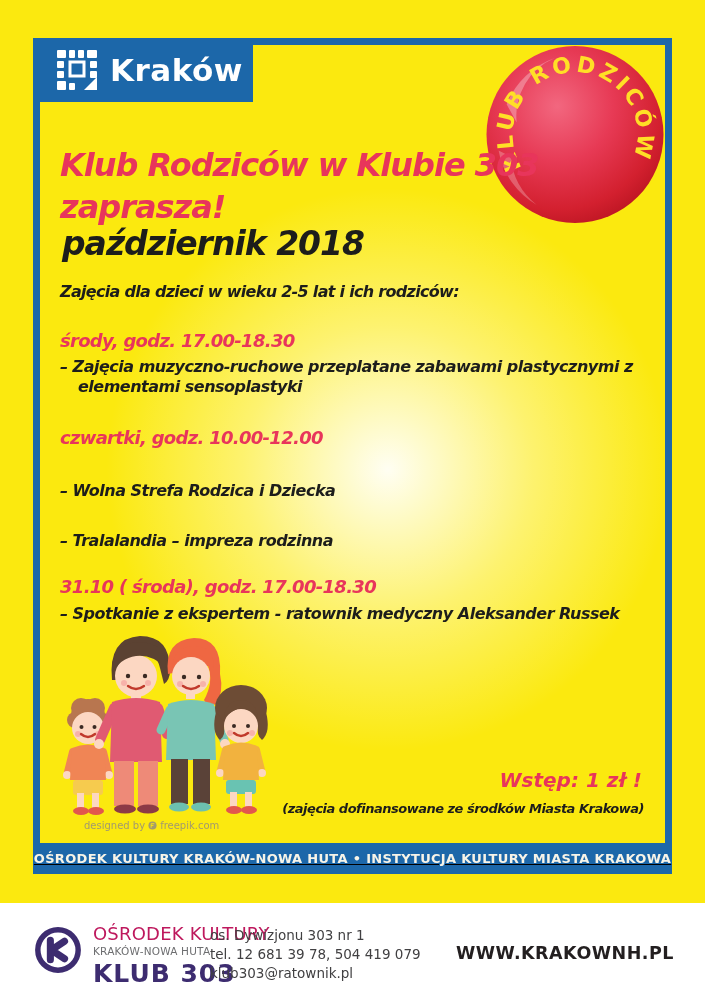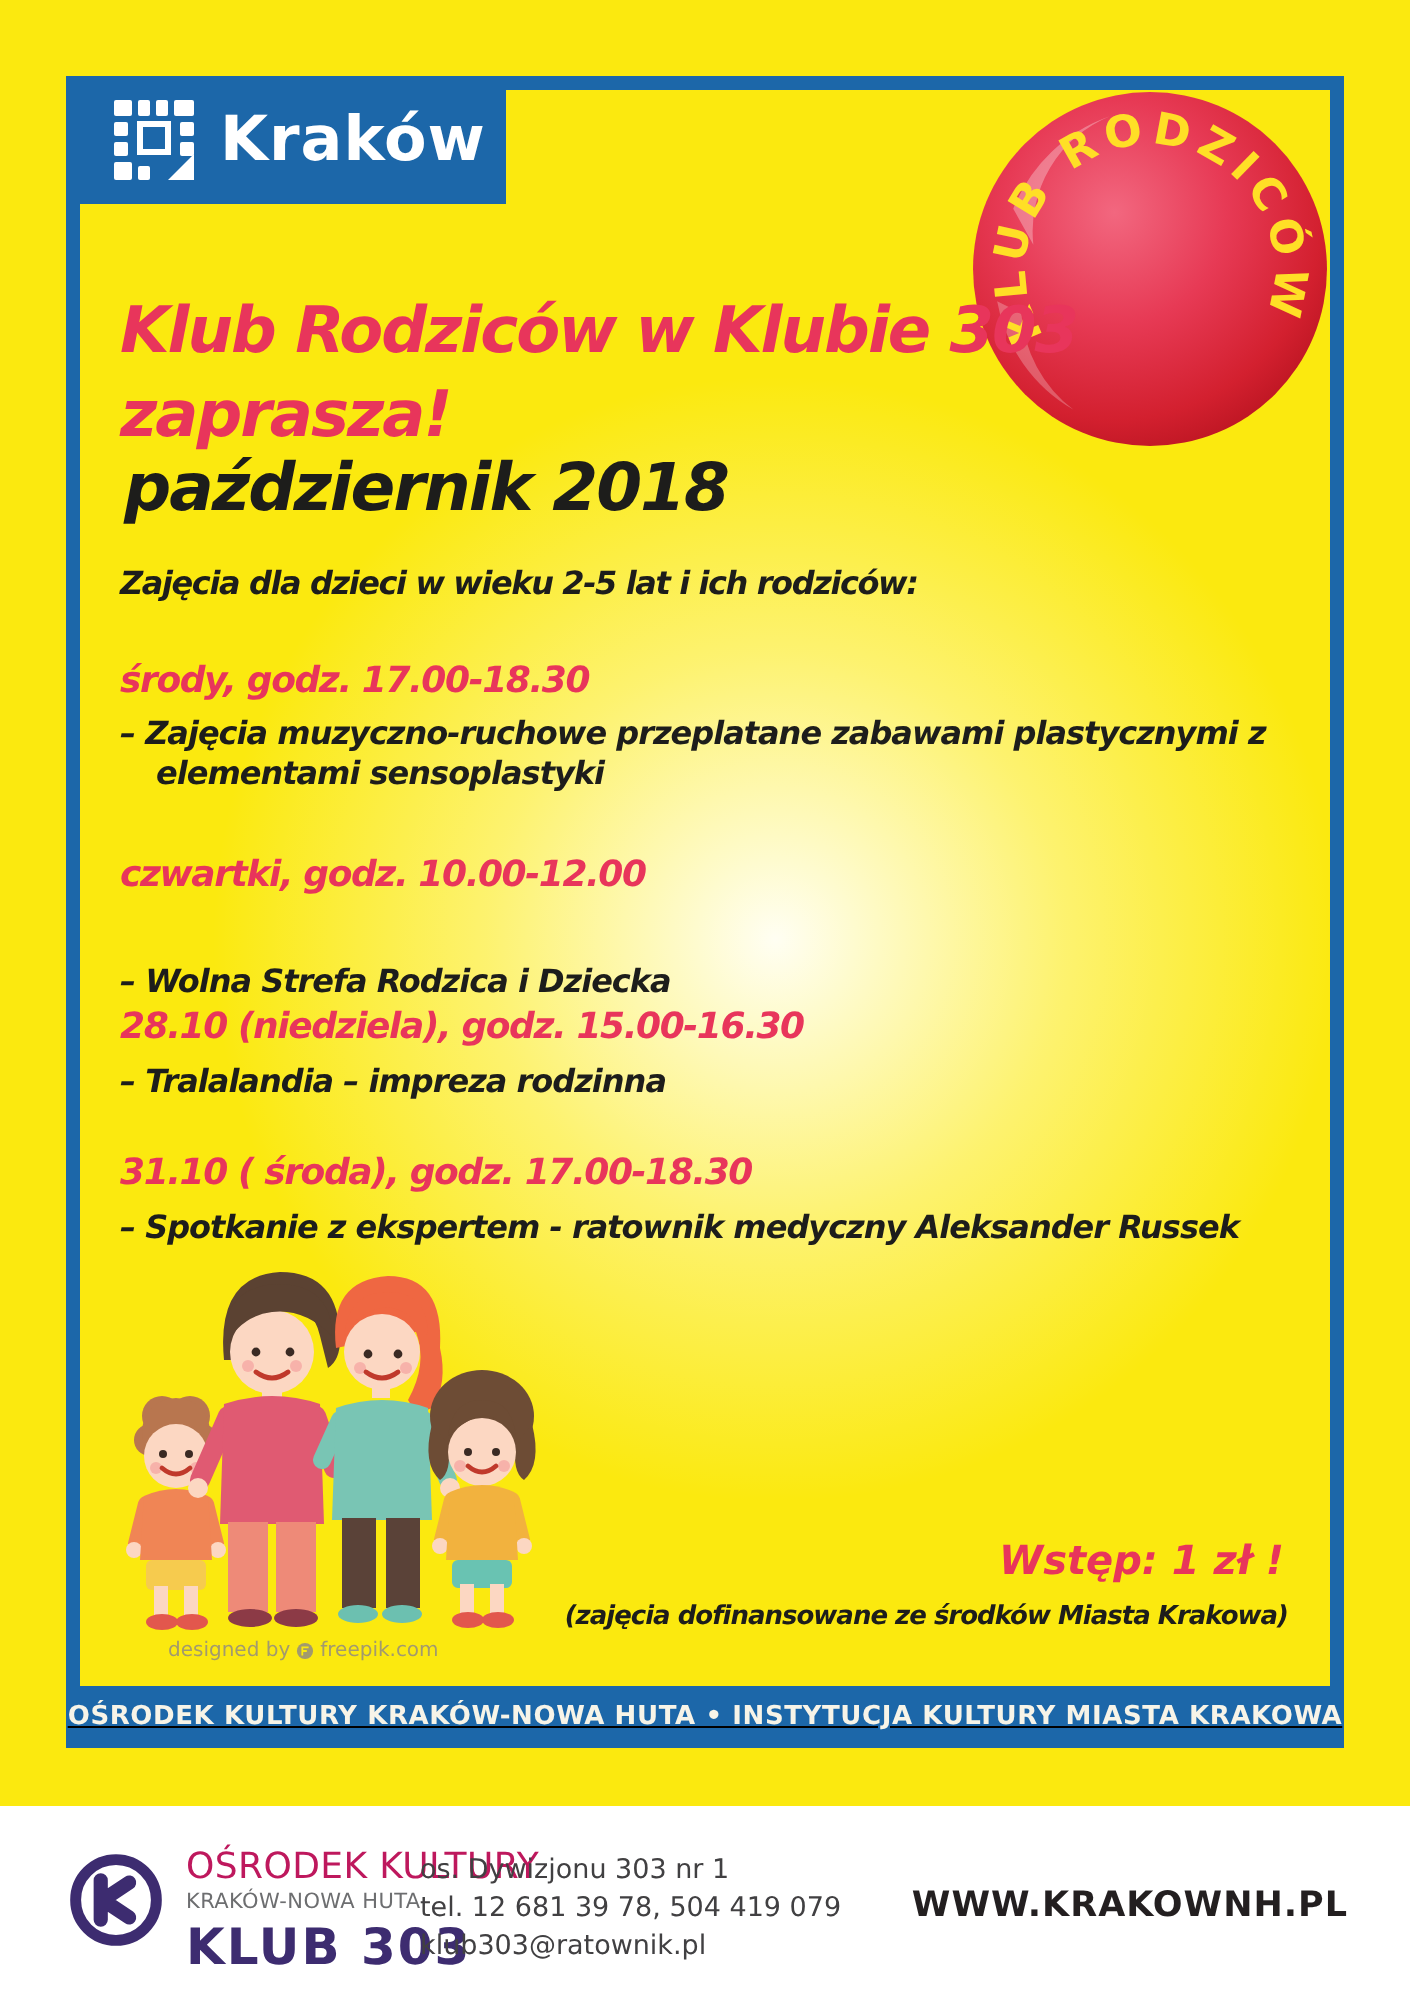--- a/index.html
+++ b/index.html
@@ -112,21 +112,20 @@
     <div class="hand red title2">zaprasza!</div>
     <div class="hand month">październik 2018</div>
     <div class="hand intro">Zajęcia dla dzieci w wieku 2-5 lat i ich rodziców:</div>
 
     <div class="hand red when w0">środy, godz. 17.00-18.30</div>
     <div class="hand what d0">– Zajęcia muzyczno-ruchowe przeplatane zabawami plastycznymi z elementami sensoplastyki</div>
 
     <div class="hand red when w1">czwartki, godz. 10.00-12.00</div>
     <div class="hand what d1">– Wolna Strefa Rodzica i Dziecka</div>
 
-    <div class="hand red when w2">28.10 (niedziela), godz. 15.00-16.30</div>
     <div class="hand what d2">– Tralalandia – impreza rodzinna</div>
 
     <div class="hand red when w3">31.10 ( środa), godz. 17.00-18.30</div>
     <div class="hand what d3">– Spotkanie z ekspertem - ratownik medyczny Aleksander Russek</div>
 
     <svg class="illustration" width="264" height="200" viewBox="0 0 264 200">
 
       <g>
         <circle cx="27" cy="92" r="8" fill="#b8764f"></circle>
         <circle cx="53" cy="92" r="8" fill="#b8764f"></circle>

